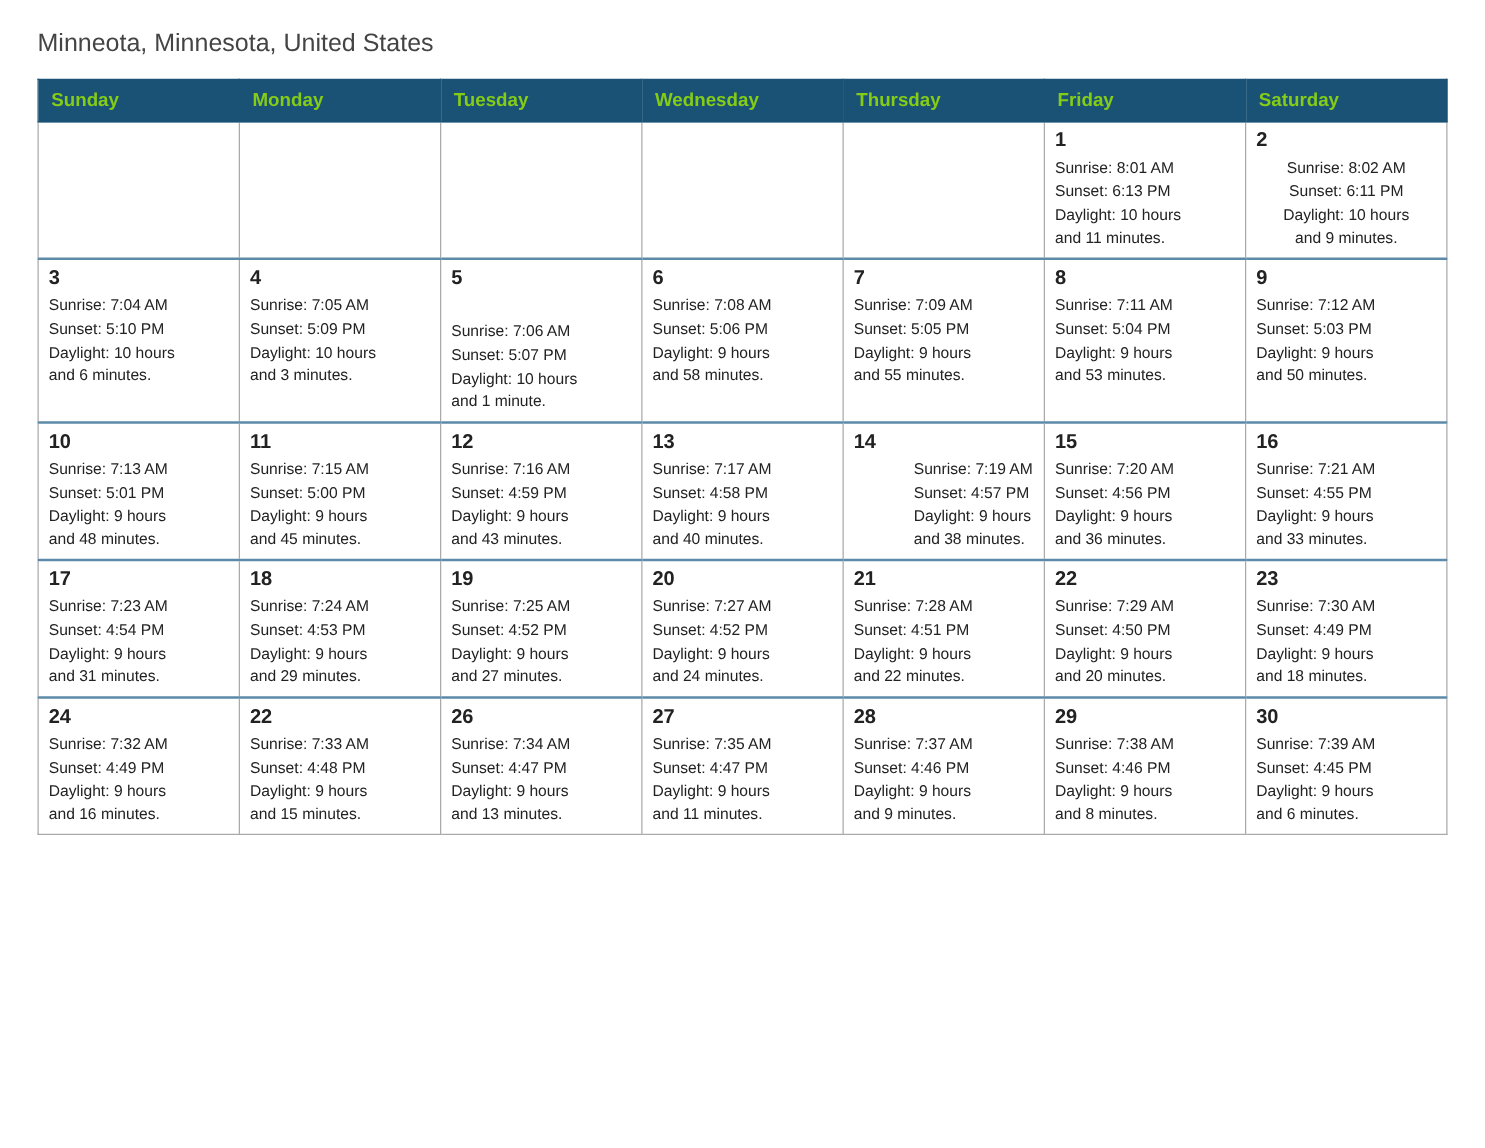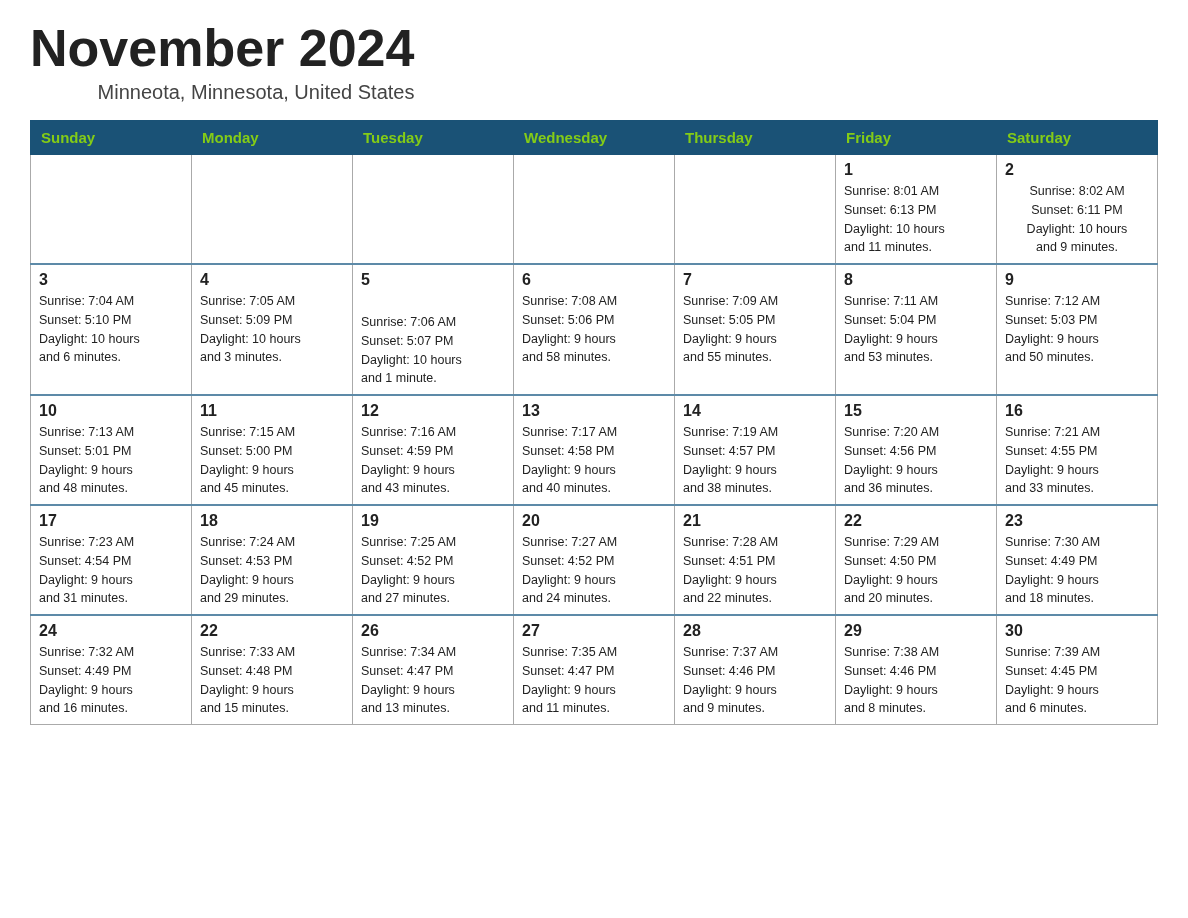--- a/index.html
+++ b/index.html
@@ -98,21 +98,20 @@
     }
     .row-divider td {
       border-top: 2px solid #5d8aa8;
     }
   </style>
 </head>
 <body>
 
 <div class="header">
   <div class="title-block">
-    <div class="month-title">November 2024</div>
     <div class="location-title">Minneota, Minnesota, United States</div>
   </div>
 </div>
 
 <table class="calendar-table">
   <thead>
     <tr>
     <th>Sunday</th>
         <th>Monday</th>
         <th>Tuesday</th>
@@ -219,21 +218,21 @@
         </td>
         <td>
           <span class="day-num">13</span>
           <div class="day-info" style="white-space: pre-line;">Sunrise: 7:17 AM
 Sunset: 4:58 PM
 Daylight: 9 hours
 and 40 minutes.</div>
         </td>
         <td>
           <span class="day-num">14</span>
-          <div class="day-info" style="white-space: pre-line;">Sunrise: 7:19 AM
+          <div class="day-info" style="white-space: pre-line; margin-left: 48px;">Sunrise: 7:19 AM
 Sunset: 4:57 PM
 Daylight: 9 hours
 and 38 minutes.</div>
         </td>
         <td>
           <span class="day-num">15</span>
           <div class="day-info" style="white-space: pre-line;">Sunrise: 7:20 AM
 Sunset: 4:56 PM
 Daylight: 9 hours
 and 36 minutes.</div>

